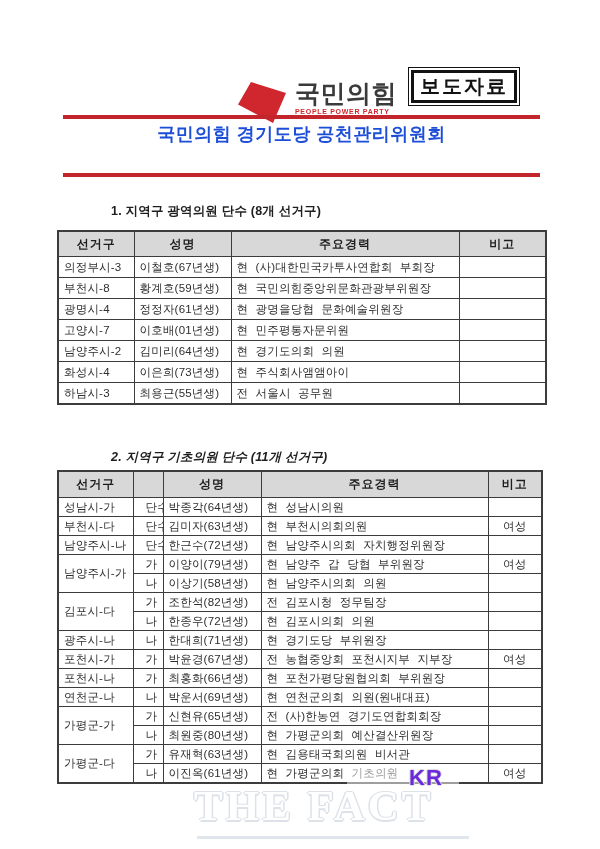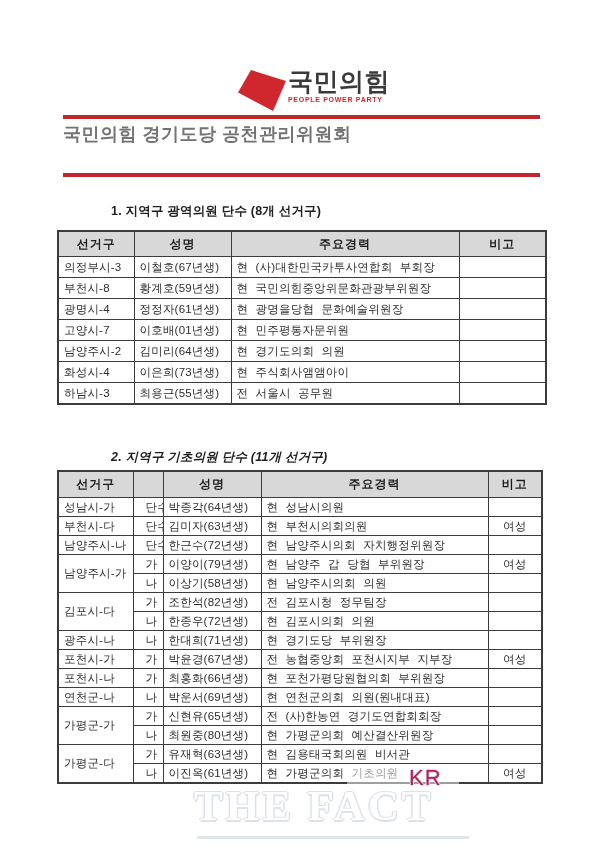--- a/index.html
+++ b/index.html
@@ -1,41 +1,41 @@
 <!DOCTYPE html>
 <html><head>
 <meta charset="utf-8">
 <style>
   html,body { margin:0; padding:0; background:#fff; }
   .page {
     position:relative; width:600px; height:849px; background:#ffffff;
     font-family:"Liberation Sans", sans-serif; color:#222; overflow:hidden;
   }
   
-  .logo { position:absolute; left:238px; top:68px; display:flex; align-items:flex-start; gap:2px;justify-content:flex-end; }
+  .logo { position:absolute; left:238px; top:80px; display:flex; align-items:flex-start; gap:9px;justify-content:flex-end; }
   .logo-shape {
     width:48px; height:41px; background:#d0272f; margin-top:2px;
     clip-path:polygon(27% 0%, 100% 27%, 73% 100%, 0% 55%);
   }
   .logo-text { display:flex; flex-direction:column; }
   .logo-kr { font-size:25px; font-weight:800; color:#3a3a3a; letter-spacing:0.5px; line-height:27px; }
   .logo-en { font-size:7px; font-weight:700; color:#d0272f; letter-spacing:0.7px; margin-top:1px; white-space:nowrap; }
   .badge {
     position:absolute; left:411px; top:70px; width:100px; height:27px;
     border:3px solid #121212; outline:1px solid #121212; outline-offset:2px;
     display:flex; align-items:center; justify-content:center;
     font-size:20px; font-weight:800; color:#121212; letter-spacing:2px; background:#fff;
   }
   
   .rule { position:absolute; left:63px; width:477px; height:4px; background:#c2262c; }
   .rule1 { top:115px; }
   .rule2 { top:173px; }
   .doc-title {
-    position:absolute; left:63px; top:122px; width:477px; text-align:left;
-    font-weight:800; color:#737373; font-size:18px; line-height:25px; letter-spacing:0.5px;
+    position:absolute; left:63px; top:122px; width:477px; text-align:center;
+    font-weight:800; color:#1d4ed8; font-size:18px; line-height:25px; letter-spacing:0.5px;
   }
   
   .sec-heading { position:absolute; left:63px; font-size:12.5px; font-weight:800; color:#1e1e1e; letter-spacing:0.2px;margin-left:48px; }
   .sec1 { top:203px; }
   .sec2 { top:449px;font-style:italic; }
   
   table { position:absolute; left:57px; border-collapse:collapse; table-layout:fixed; border:2px solid #3c3c3c; }
   .t1 { top:230px; width:488px; }
   .t2 { top:470px; width:484px; }
   th, td { border:1px solid #3c3c3c; overflow:hidden; white-space:nowrap; }
@@ -43,21 +43,21 @@
   .t2 th { height:23px; }
   td { font-size:11.5px; color:#2d2d2d; padding:0 5px; letter-spacing:0.2px; background:#fff; }
   .t1 td { height:20px; }
   .t2 td { height:18px; }
   td.c-left { text-align:left; }
   td.c-center { text-align:center; padding:0 12px; }
   td.career { word-spacing:4px; }
   
   .wm-box { position:absolute; left:347px; top:769px; width:112px; height:18px; background:rgba(255,255,255,0.5); }
   .wm-kr {
-    position:absolute; left:409px; top:765px; font-size:22px; font-weight:400; color:#be185d;
+    position:absolute; left:409px; top:765px; font-size:22px; font-weight:700; color:#6d28d9;
     text-shadow:-1px 0 #d7dde3, 1px 0 #d7dde3, 0 -1px #d7dde3, 0 1px #d7dde3;
     letter-spacing:1px;
   }
   .wm-fact {
     position:absolute; left:194px; top:782px; font-family:"Liberation Serif", serif;
     font-size:43px; font-weight:700; letter-spacing:3px; color:#ffffff; line-height:48px;
     text-shadow:-1.5px 0 #dde2e8, 1.5px 0 #dde2e8, 0 -1.5px #dde2e8, 0 1.5px #dde2e8, 1px 1px 0 #e4e8ed;
   }
   .wm-underline { position:absolute; left:197px; top:836px; width:272px; height:3px; background:#e1e6ec; }
 </style>
@@ -66,20 +66,21 @@
 
 <div class="page">
 
   <div class="logo">
     <div class="logo-shape"></div>
     <div class="logo-text">
       <span class="logo-kr">국민의힘</span>
       <span class="logo-en">PEOPLE POWER PARTY</span>
     </div>
   </div>
+  <div class="badge">보도자료</div>
 
   <div class="rule rule1"></div>
   <div class="doc-title">
     <div>국민의힘 경기도당 공천관리위원회</div>
   </div>
   <div class="rule rule2"></div>
 
   <div class="sec-heading sec1">1. 지역구 광역의원 단수 (8개 선거구)</div>
   <table class="t1">
     <colgroup>

